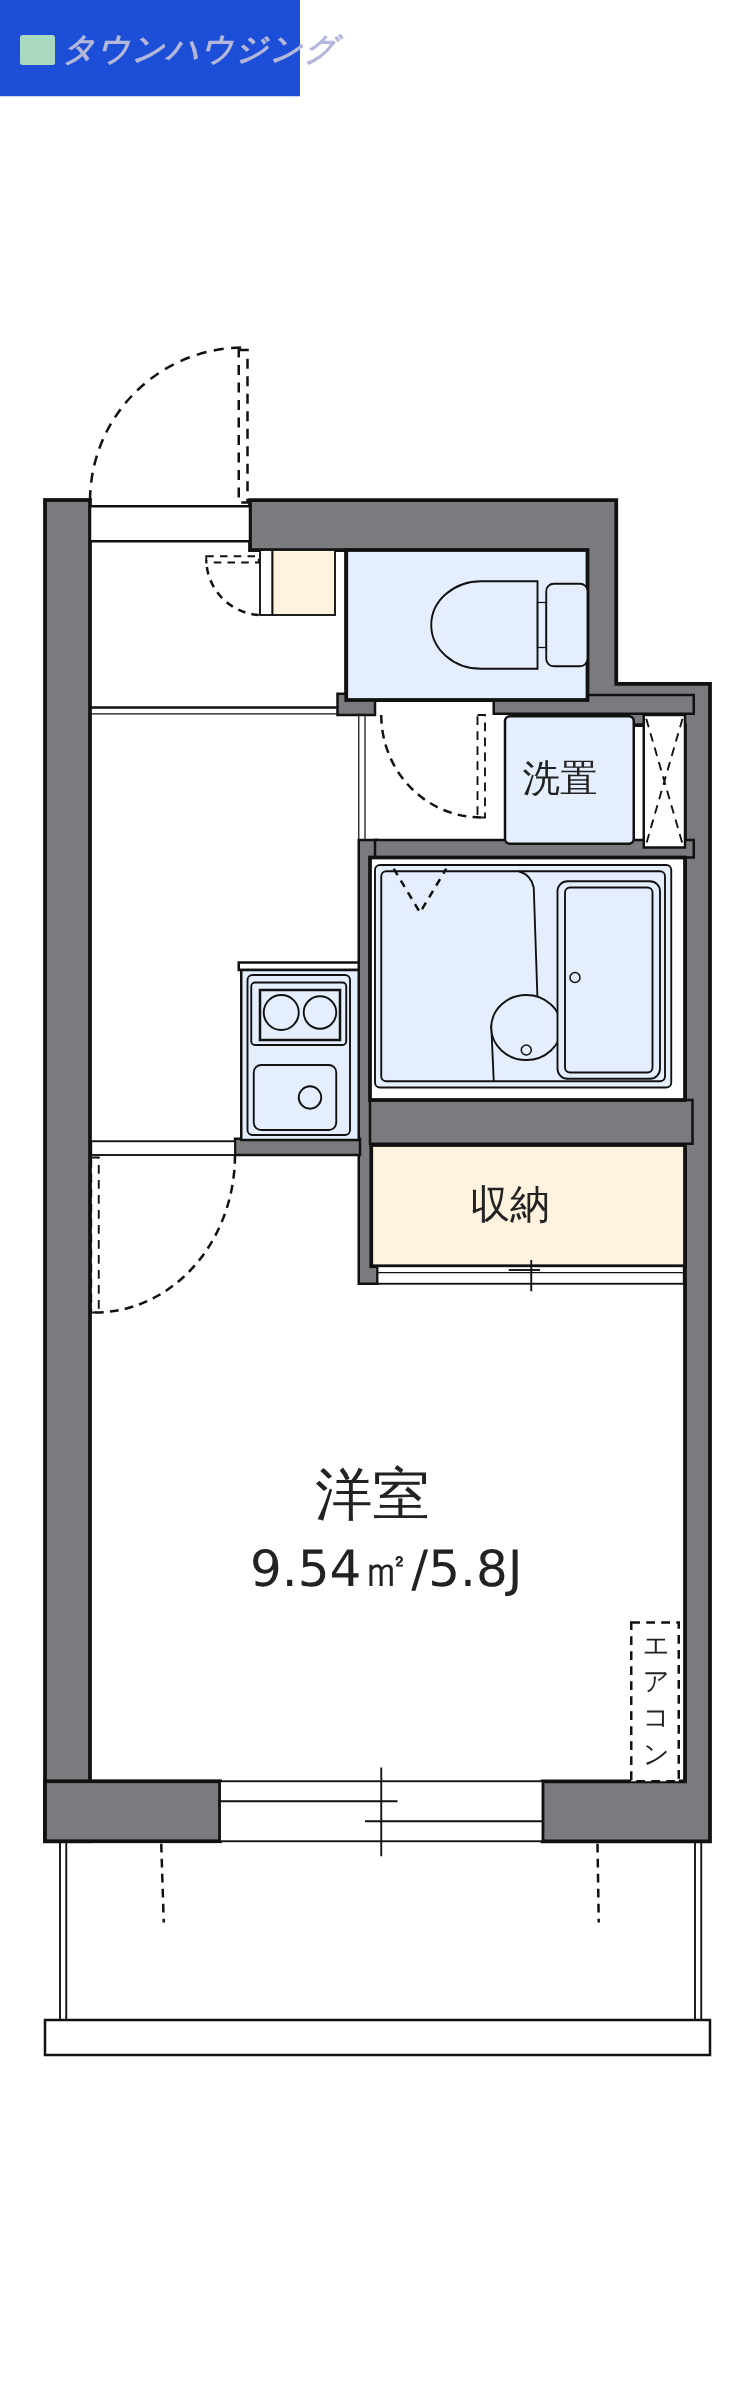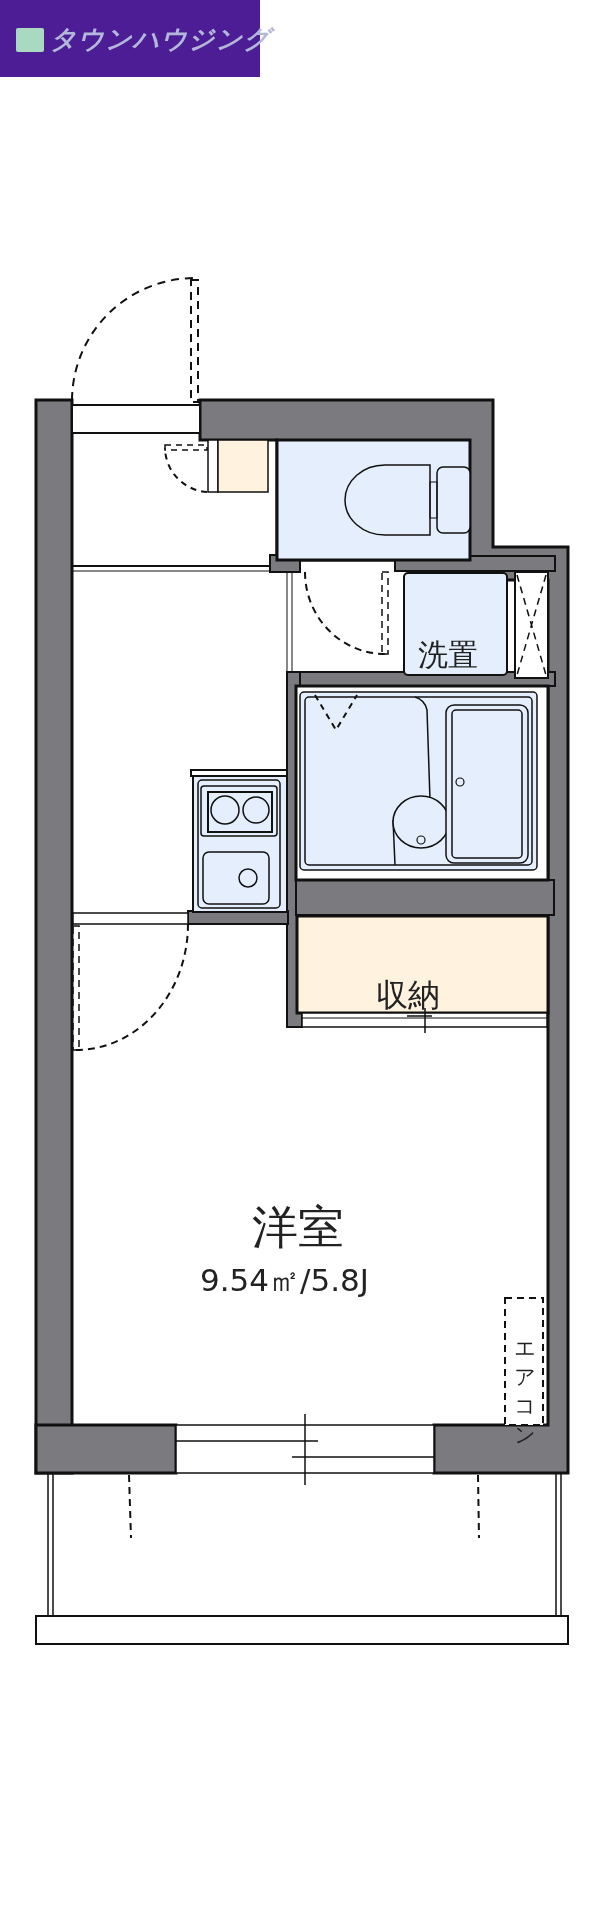--- a/index.html
+++ b/index.html
@@ -1,24 +1,24 @@
 <!DOCTYPE html>
 <html><head>
 <meta charset="utf-8">
 <style>
   html,body{margin:0;padding:0;background:#ffffff;}
   body{width:604px;height:1920px;position:relative;overflow:hidden;font-family:"DejaVu Sans","Liberation Sans",sans-serif;}
   .abs{position:absolute;}
-  .logo-box{left:0;top:0;width:260px;height:77px;background:#4c1d95;}
+  .logo-box{left:0;top:0;width:240px;height:77px;background:#1d4ed8;}
   .logo-icon{left:16px;top:28px;width:28px;height:24px;background:#a9d9c1;border-radius:2px;}
   .logo-text{left:50px;top:22px;font-size:26px;font-weight:bold;font-style:italic;color:#b3b8da;letter-spacing:1px;white-space:nowrap;}
   svg.plan{position:absolute;left:0;top:0;}
-  .label{position:absolute;color:#222;white-space:nowrap;margin-top:32px;}
+  .label{position:absolute;color:#222;white-space:nowrap;}
   .room-name{left:252px;top:1165px;font-size:46px;}
-  .room-area{left:200px;top:1228px;font-size:31px;}
+  .room-area{left:200px;top:1228px;font-size:40px;}
   .wash-label{left:418px;top:603px;font-size:30px;}
   .storage-label{left:376px;top:942px;font-size:32px;}
   .ac-label{left:510px;top:1302px;width:30px;font-size:21px;line-height:29px;text-align:center;}
 </style>
 </head>
 <body>
 
 <div class="abs logo-box">
   <div class="abs logo-icon"></div>
   <div class="abs logo-text">タウンハウジング</div>

